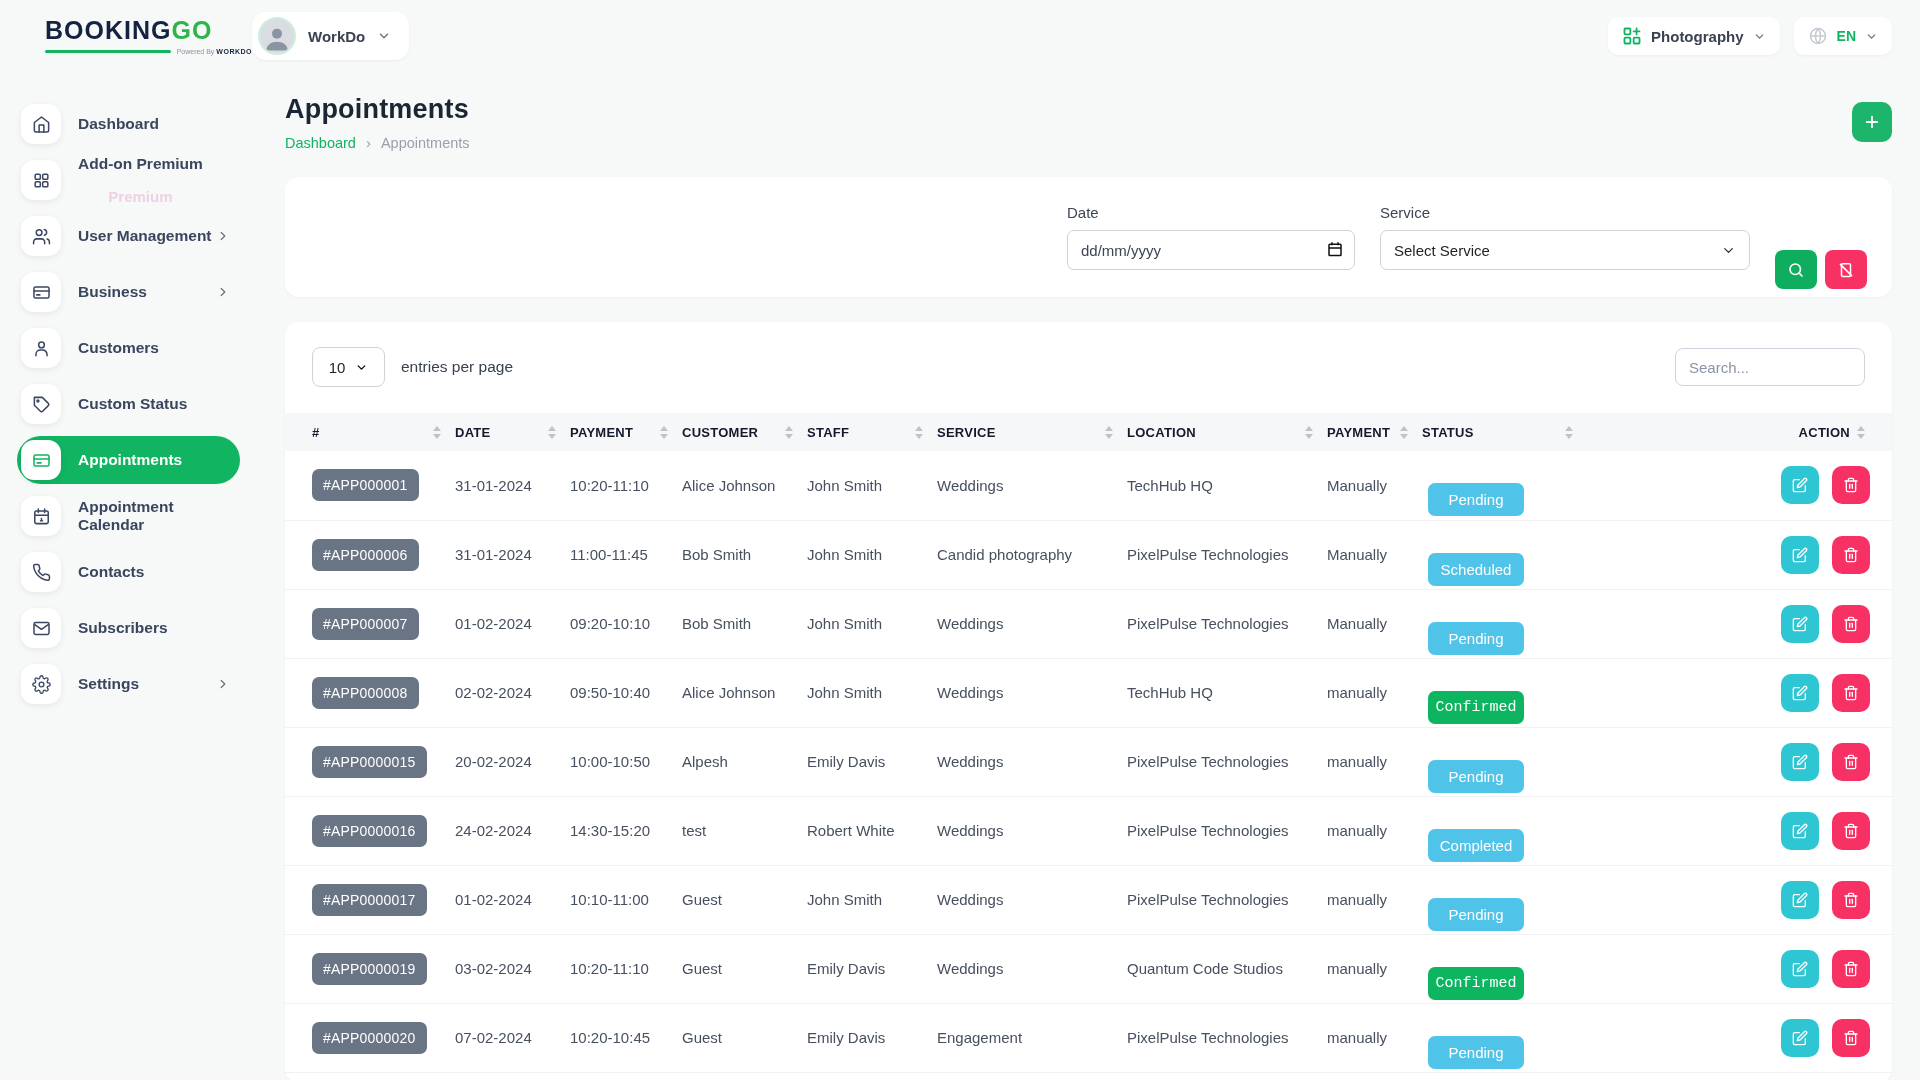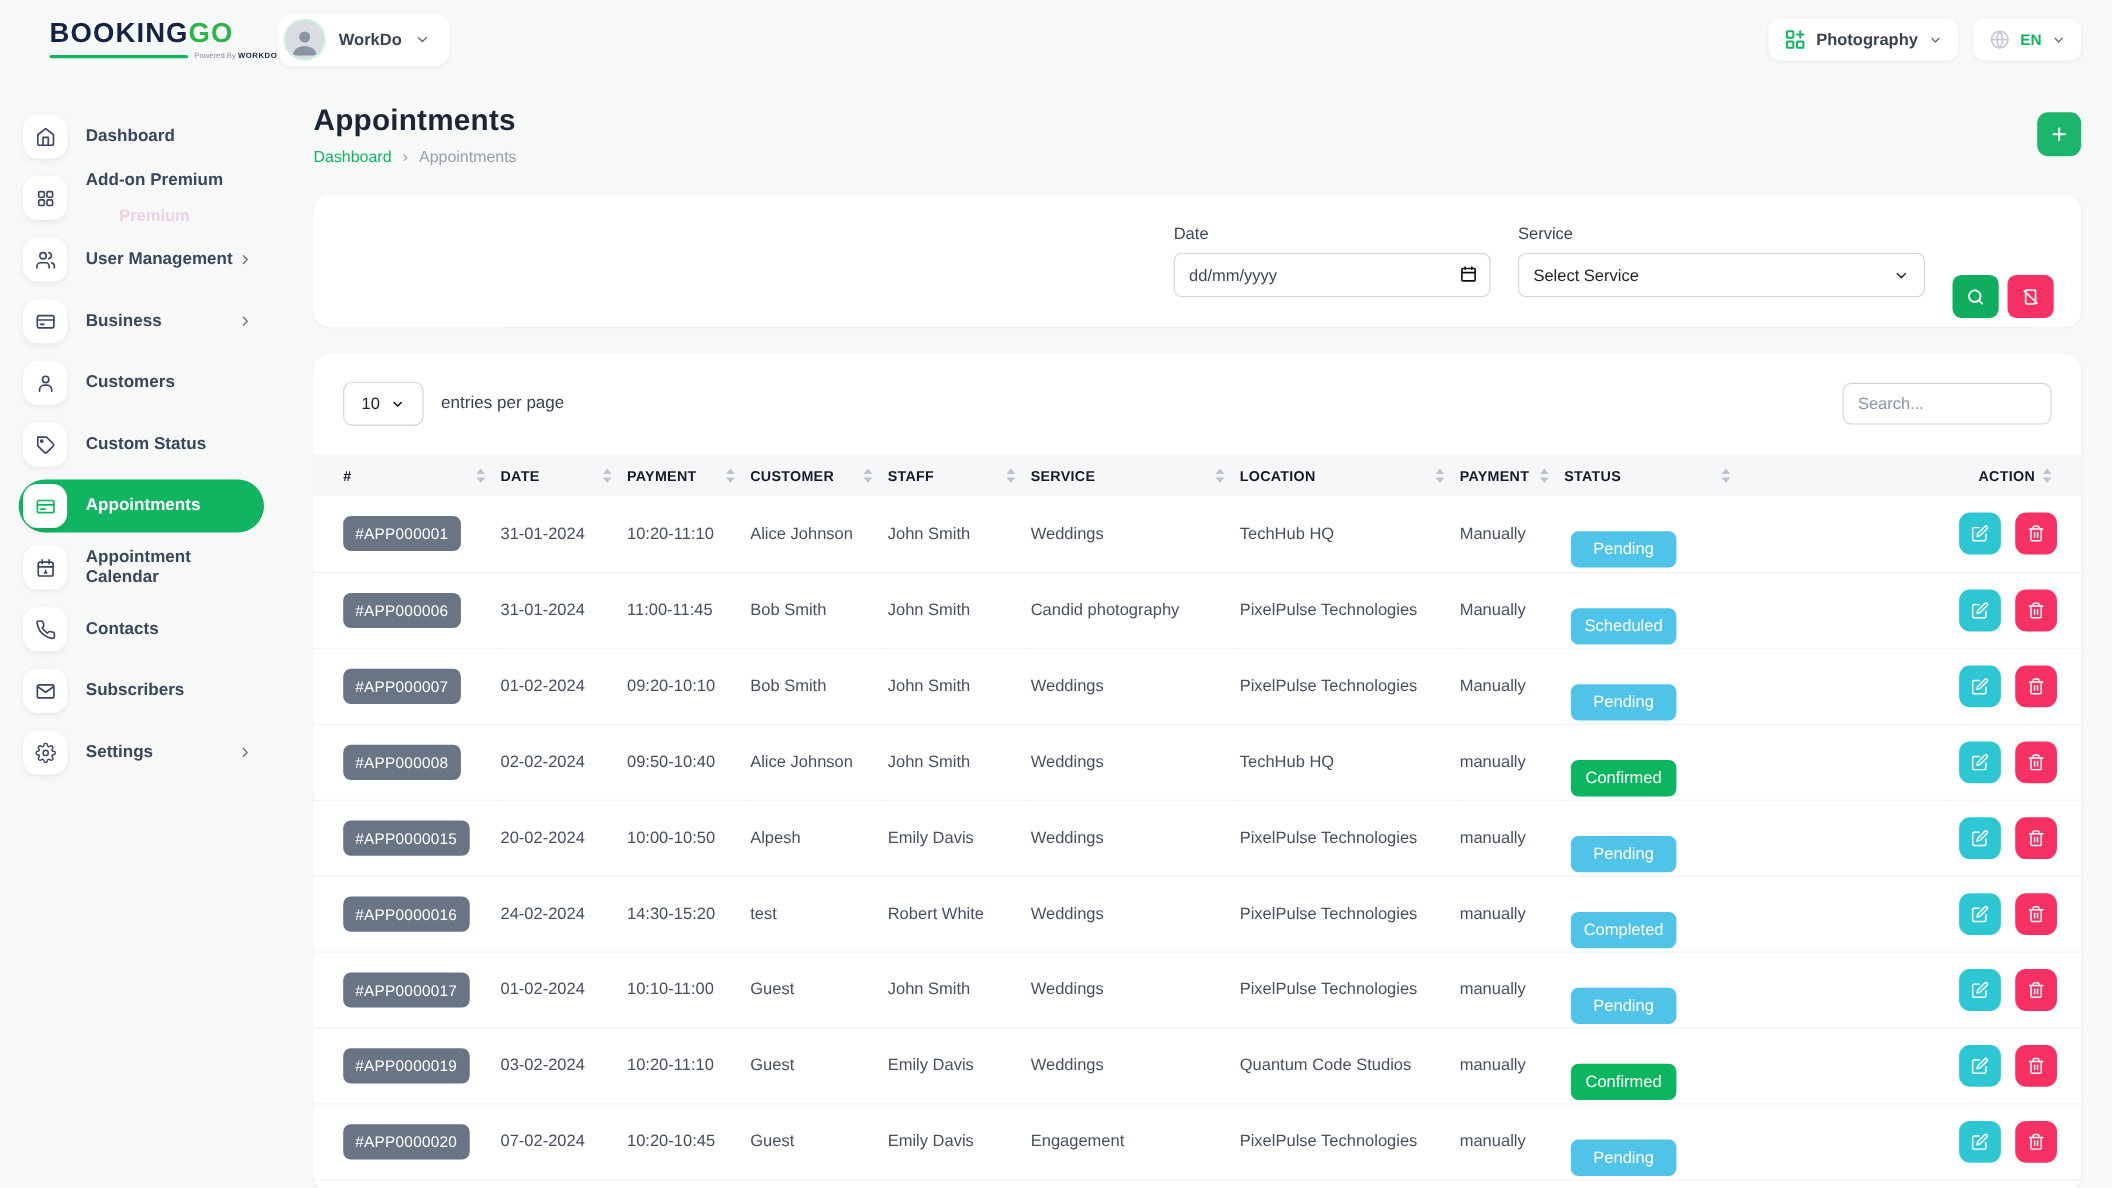--- a/index.html
+++ b/index.html
@@ -98,21 +98,21 @@
   .sort .dn { width:0; height:0; border-left:4px solid transparent; border-right:4px solid transparent;
     border-top:5px solid #bcc3cd; }
 
   tbody td { height:69px; border-bottom:1px solid #f0f1f4; font-size:15px; color:#47505f; padding-right:10px; }
   td.c-id { padding-left:27px; }
   .id-badge { display:inline-block; background:#697484; color:#fff; font-size:14px; padding:8px 11px;
     border-radius:7px; letter-spacing:.2px; }
   .status-badge { display:inline-block; min-width:96px; text-align:center; color:#fff; font-size:15px;
     padding:8px 3px; border-radius:7px; margin-left:6px;margin-top:29px; }
   .badge-info { background:#50c3e9; }
-  .badge-success { background:#0db561; }
+  .badge-success { background:#0db561;font-family:Liberation Mono, monospace; }
   td.c-action { text-align:right; padding-right:27px; white-space:nowrap; }
   .icon-btn { width:38px; height:38px; border:none; border-radius:10px; color:#fff; display:inline-flex;
     align-items:center; justify-content:center; cursor:pointer; margin-left:9px; vertical-align:middle; }
   .icon-btn.edit { background:#2fc6d4; }
   .icon-btn.del { background:#f73164; }
 </style>
 </head>
 <body>
 
 <div class="topbar">

